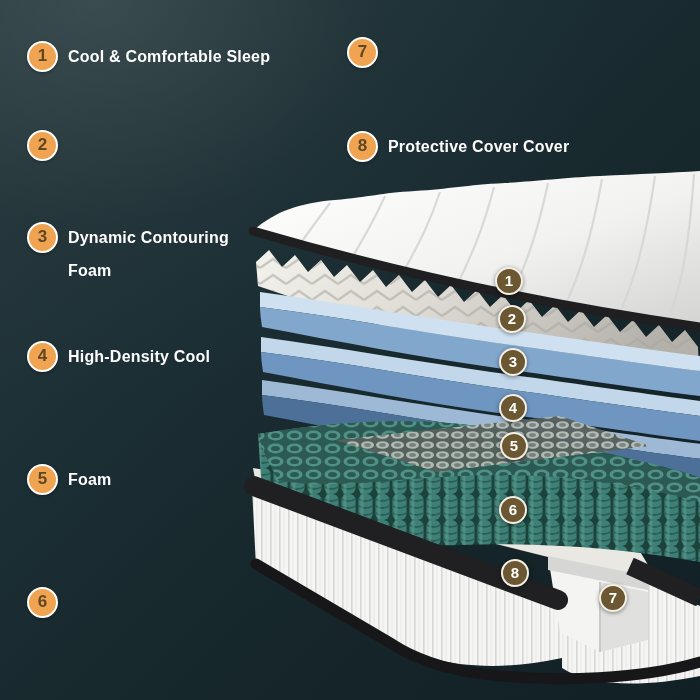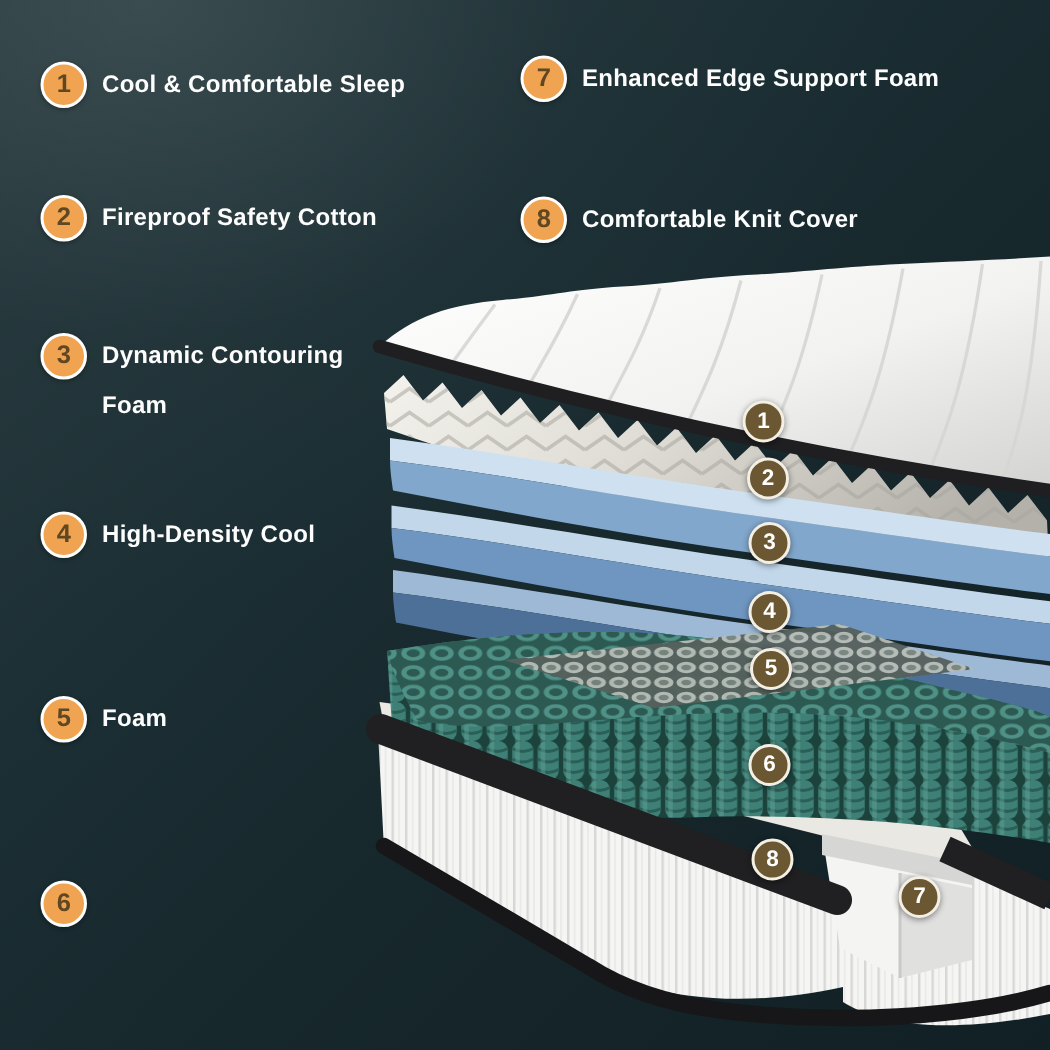--- a/index.html
+++ b/index.html
@@ -139,23 +139,20 @@
 
   <div class="legend-item" style="left:27px;top:40px;">
     <span class="num-badge">1</span>
     <div class="legend-text">
         <div class="l1">Cool &amp; Comfortable Sleep</div>
       </div>
   </div>
 
   <div class="legend-item" style="left:27px;top:129px;">
     <span class="num-badge">2</span>
-    <div class="legend-text">
-        <div class="l1">Fireproof Safety Cotton</div>
-      </div>
   </div>
 
   <div class="legend-item" style="left:27px;top:221px;">
     <span class="num-badge">3</span>
     <div class="legend-text">
         <div class="l1">Dynamic Contouring</div>
         <div class="l2">Foam</div>
       </div>
   </div>
 
@@ -172,25 +169,22 @@
         <div class="l2">Foam</div>
       </div>
   </div>
 
   <div class="legend-item" style="left:27px;top:586px;">
     <span class="num-badge">6</span>
   </div>
 
   <div class="legend-item" style="left:347px;top:36px;">
     <span class="num-badge">7</span>
-    <div class="legend-text">
-        <div class="l1">Enhanced Edge Support Foam</div>
-      </div>
   </div>
 
   <div class="legend-item" style="left:347px;top:130px;">
     <span class="num-badge">8</span>
     <div class="legend-text">
-        <div class="l1">Comfortable Knit Cover</div>
+        <div class="l1">Protective Cover Cover</div>
       </div>
   </div>
 
 </div>
 
 </body></html>

